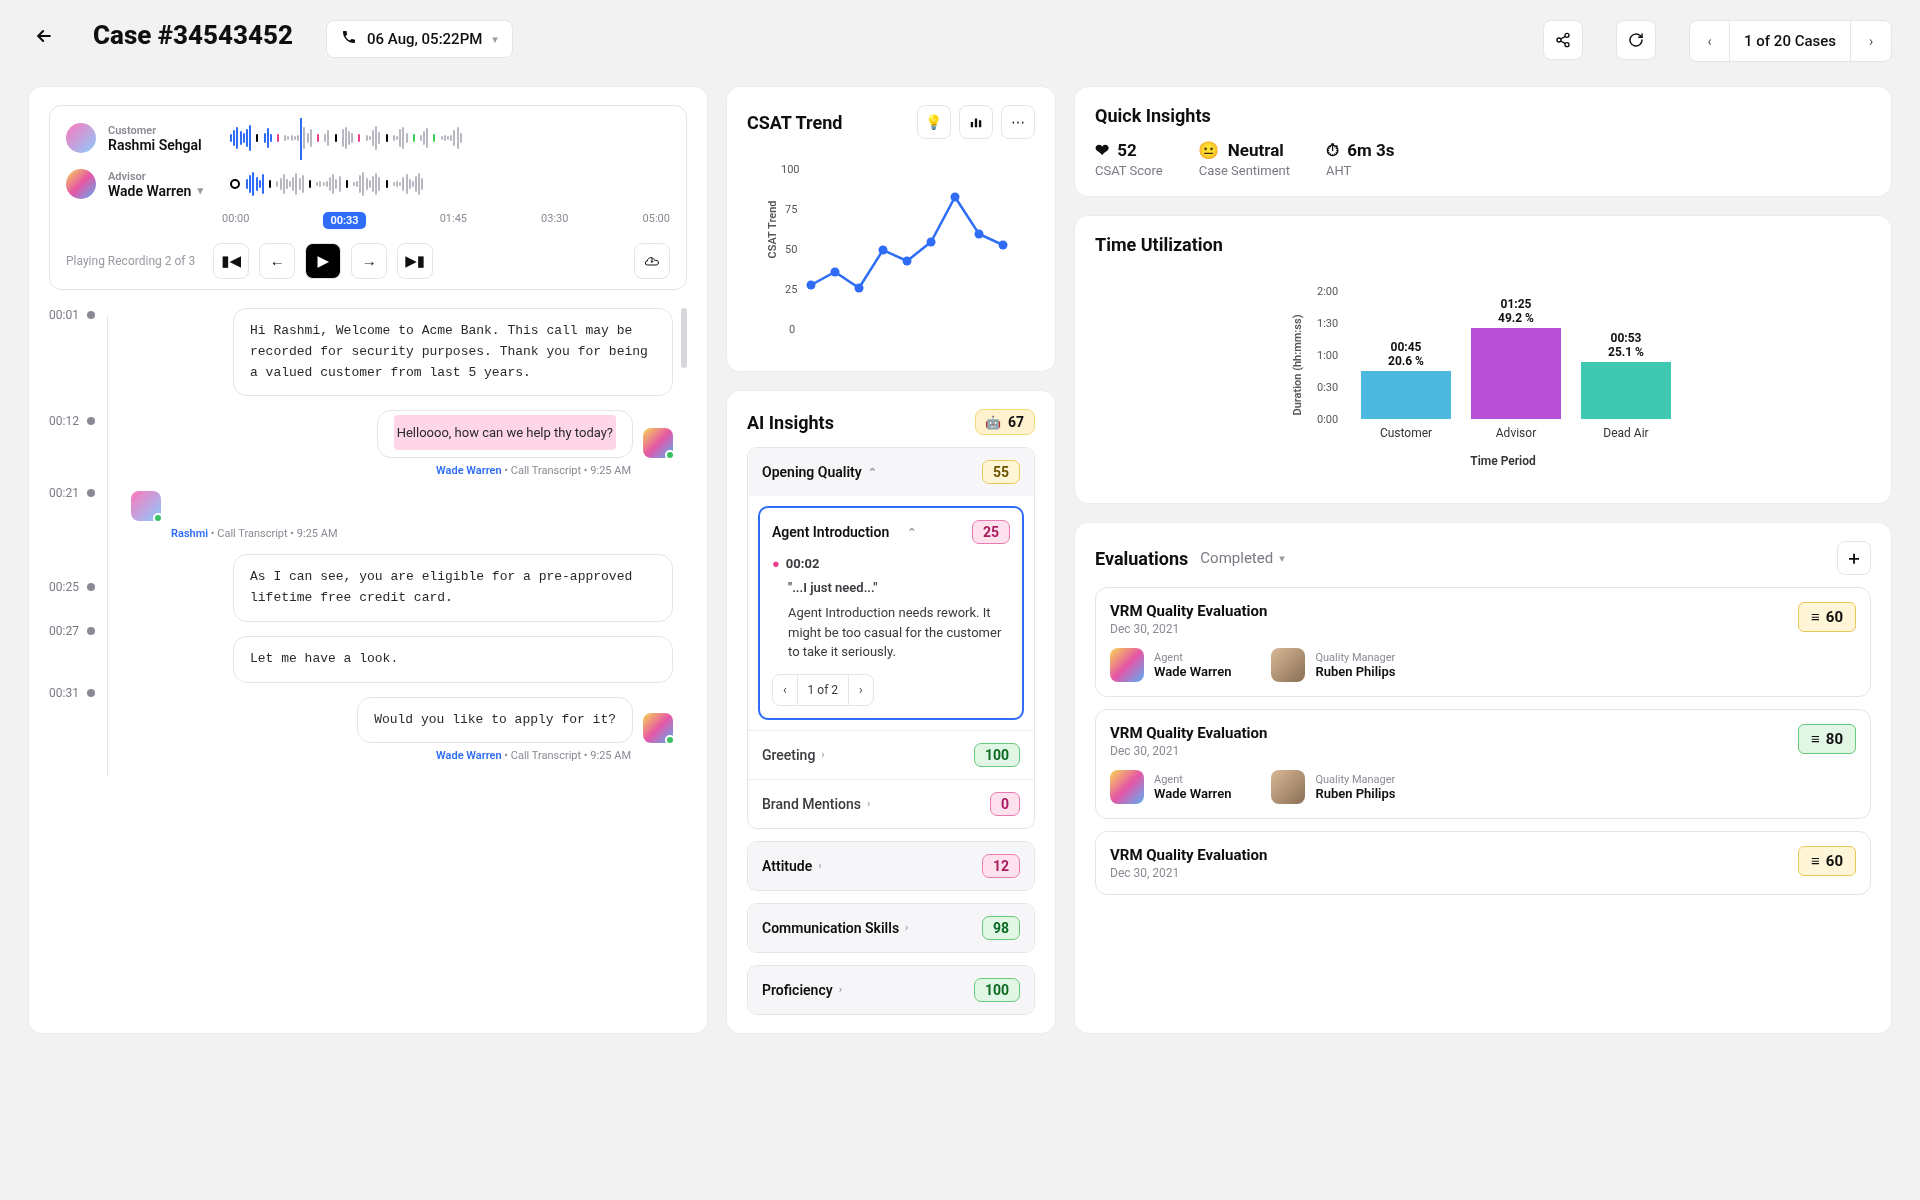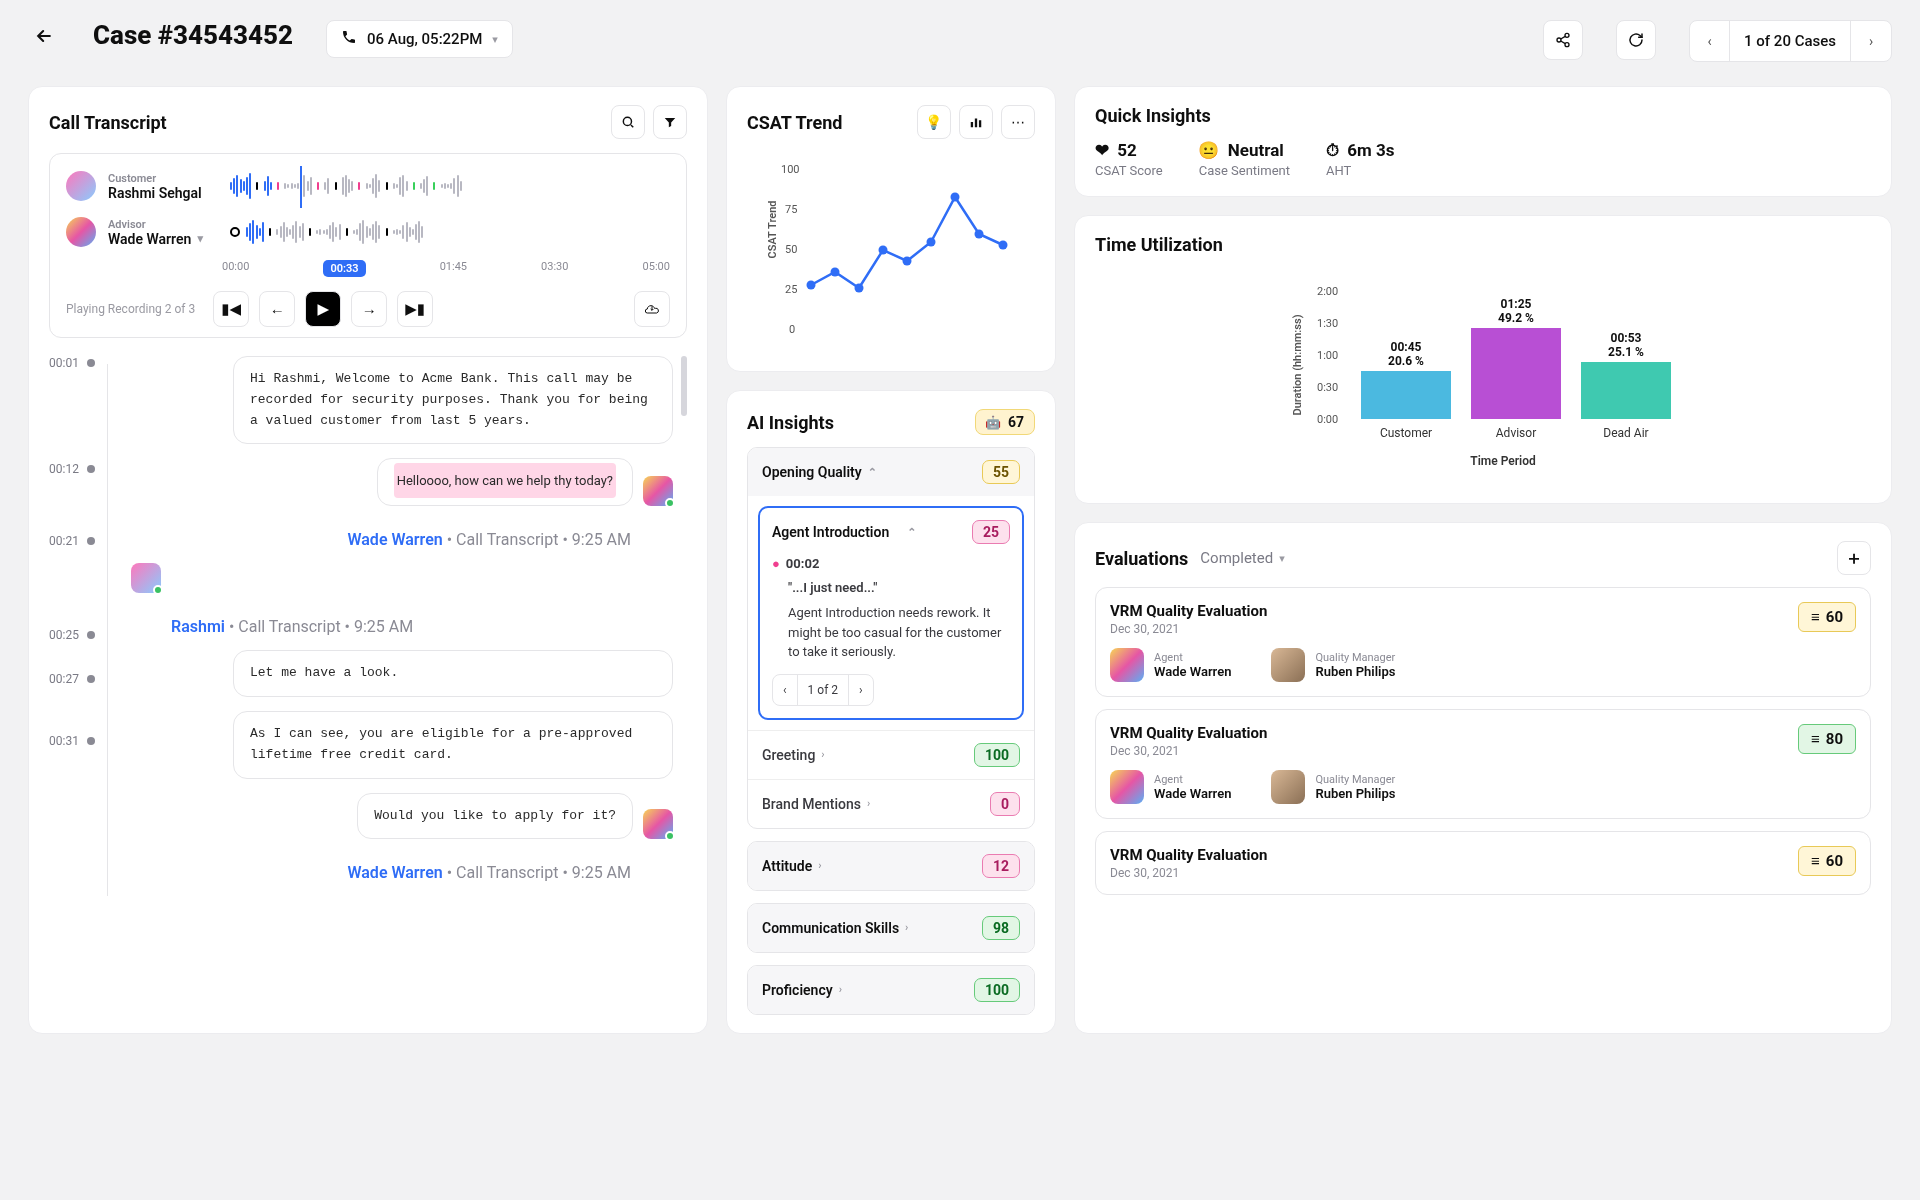--- a/index.html
+++ b/index.html
@@ -45,21 +45,21 @@
 .transcript{margin-top:18px;display:flex;gap:18px}
 .timeline{width:64px;position:relative}
 .tl-line{position:absolute;left:58px;top:8px;bottom:0;width:1px;background:#e5e5e8}
 .tl-item{display:flex;align-items:center;gap:8px;font-size:12px;color:#7a7a85;margin-bottom:0}
 .tl-dot{width:8px;height:8px;border-radius:50%;background:#8a8a94}
 .messages{flex:1;position:relative;padding-right:14px}
 .scroll-ind{position:absolute;right:0;top:0;width:6px;height:60px;background:#d6d6dc;border-radius:3px}
 .msg-group{margin-bottom:14px}
 .msg{background:#fff;border:1px solid #e5e5e8;border-radius:14px;padding:12px 16px;font-family:"Courier New",monospace;font-size:13px;line-height:1.6;max-width:440px;color:#2a2a2a}
 .msg.right{margin-left:auto}
-.meta{font-size:16px;color:#8a8a94;margin-top:24px}
+.meta{font-size:11px;color:#8a8a94;margin-top:6px}
 .meta .name{color:#2f6df6;font-weight:600}
 .hl{background:#ffd6e7;border-radius:4px;padding:10px 3px}
 .avatar-sm{width:30px;height:30px;border-radius:8px;position:relative;display:inline-block;vertical-align:middle}
 .avatar-sm.adv{background:linear-gradient(135deg,#f7d754,#e656a5,#58b0f6)}
 .avatar-sm.cust{background:linear-gradient(135deg,#f7b,#8cf)}
 .avatar-sm .dot{position:absolute;bottom:-2px;right:-2px;width:10px;height:10px;border-radius:50%;background:#3ac163;border:2px solid #fff}
 .msg-row{display:flex;align-items:flex-end;gap:10px}
 .msg-row.r{justify-content:flex-end}
 .csat-chart{height:200px;position:relative}
 .axis-label{position:absolute;left:-4px;top:50%;transform:rotate(-90deg) translateX(30px);font-size:11px;color:#555;font-weight:600}
@@ -149,36 +149,20 @@
   <div class="pager">
     <div class="pager-btn">‹</div>
     <div class="pager-label">1 of 20 Cases</div>
     <div class="pager-btn">›</div>
   </div>
 </div>
 
 <div class="grid">
 
   <div class="card" style="padding-bottom:0">
-    <div class="card-header">
-      <div class="card-title">Call Transcript</div>
-      <div class="icon-btns">
-        <div class="sm-btn">
-          <svg width="14" height="14" viewBox="0 0 24 24" fill="none" stroke="#0f0f0f" stroke-width="2.5">
-              <circle cx="11" cy="11" r="7"></circle>
-              <path d="M21 21l-4-4"></path>
-            </svg>
-        </div>
-        <div class="sm-btn">
-          <svg width="14" height="14" viewBox="0 0 24 24" fill="#0f0f0f">
-              <path d="M3 5h18l-7 8v6l-4 2v-8L3 5z"></path>
-            </svg>
-        </div>
-      </div>
-    </div>
 
     <div class="player-box">
       <div class="track-row">
         <div class="avatar"></div>
         <div class="track-names">
           <span class="track-role">Customer</span>
           <span class="track-name">Rashmi Sehgal</span>
         </div>
         <div class="wave">
           <div class="cursor"></div>
@@ -367,24 +351,24 @@
         </div>
         <div class="msg-group">
           <div class="msg-row">
             <div class="avatar-sm cust">
                 <div class="dot"></div>
               </div>
           </div>
           <div class="meta" style="margin-left:40px"><span class="name">Rashmi</span><span> • Call Transcript • 9:25 AM</span></div>
         </div>
         <div class="msg-group">
+          <div class="msg right">As I can see, you are eligible for a pre-approved lifetime free credit card.</div>
+        </div>
+        <div class="msg-group">
           <div class="msg right">Let me have a look.</div>
-        </div>
-        <div class="msg-group">
-          <div class="msg right">As I can see, you are eligible for a pre-approved lifetime free credit card.</div>
         </div>
         <div class="msg-group">
           <div class="msg-row r">
             <div class="msg right">Would you like to apply for it?</div>
             <div class="avatar-sm adv">
                 <div class="dot"></div>
               </div>
           </div>
           <div class="meta" style="text-align:right;margin-right:42px"><span class="name">Wade Warren</span><span> • Call Transcript • 9:25 AM</span></div>
         </div>

